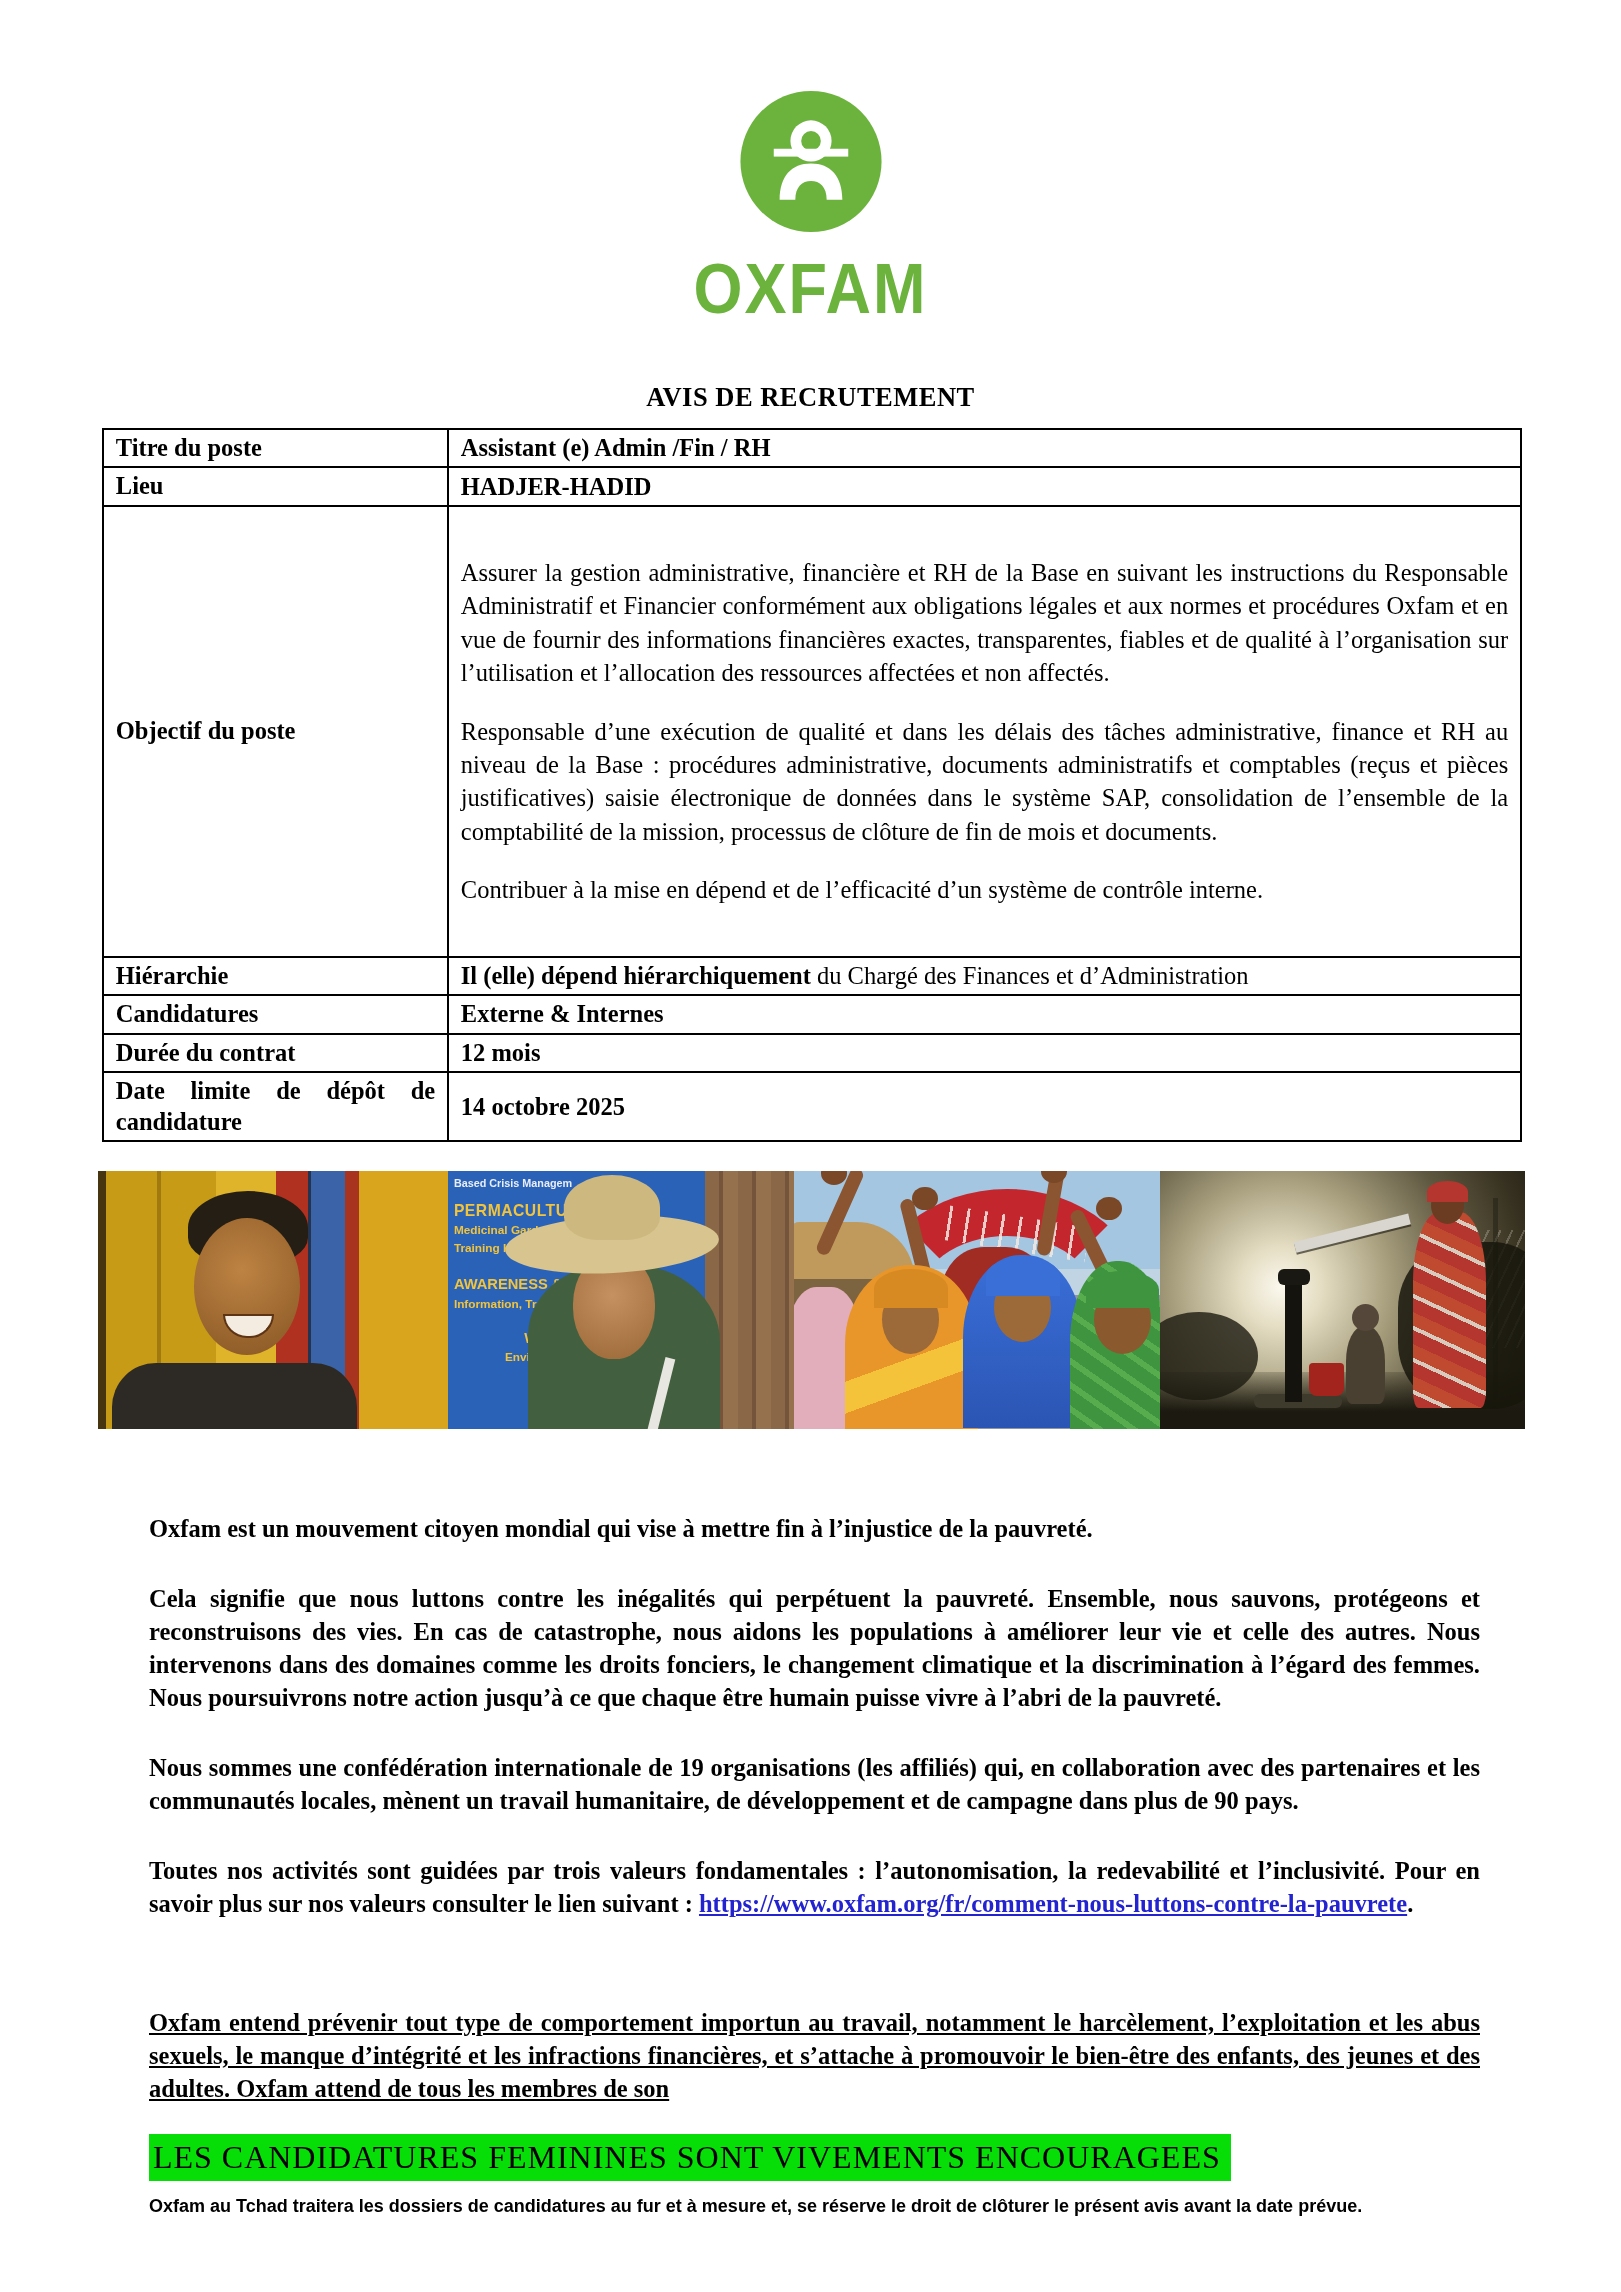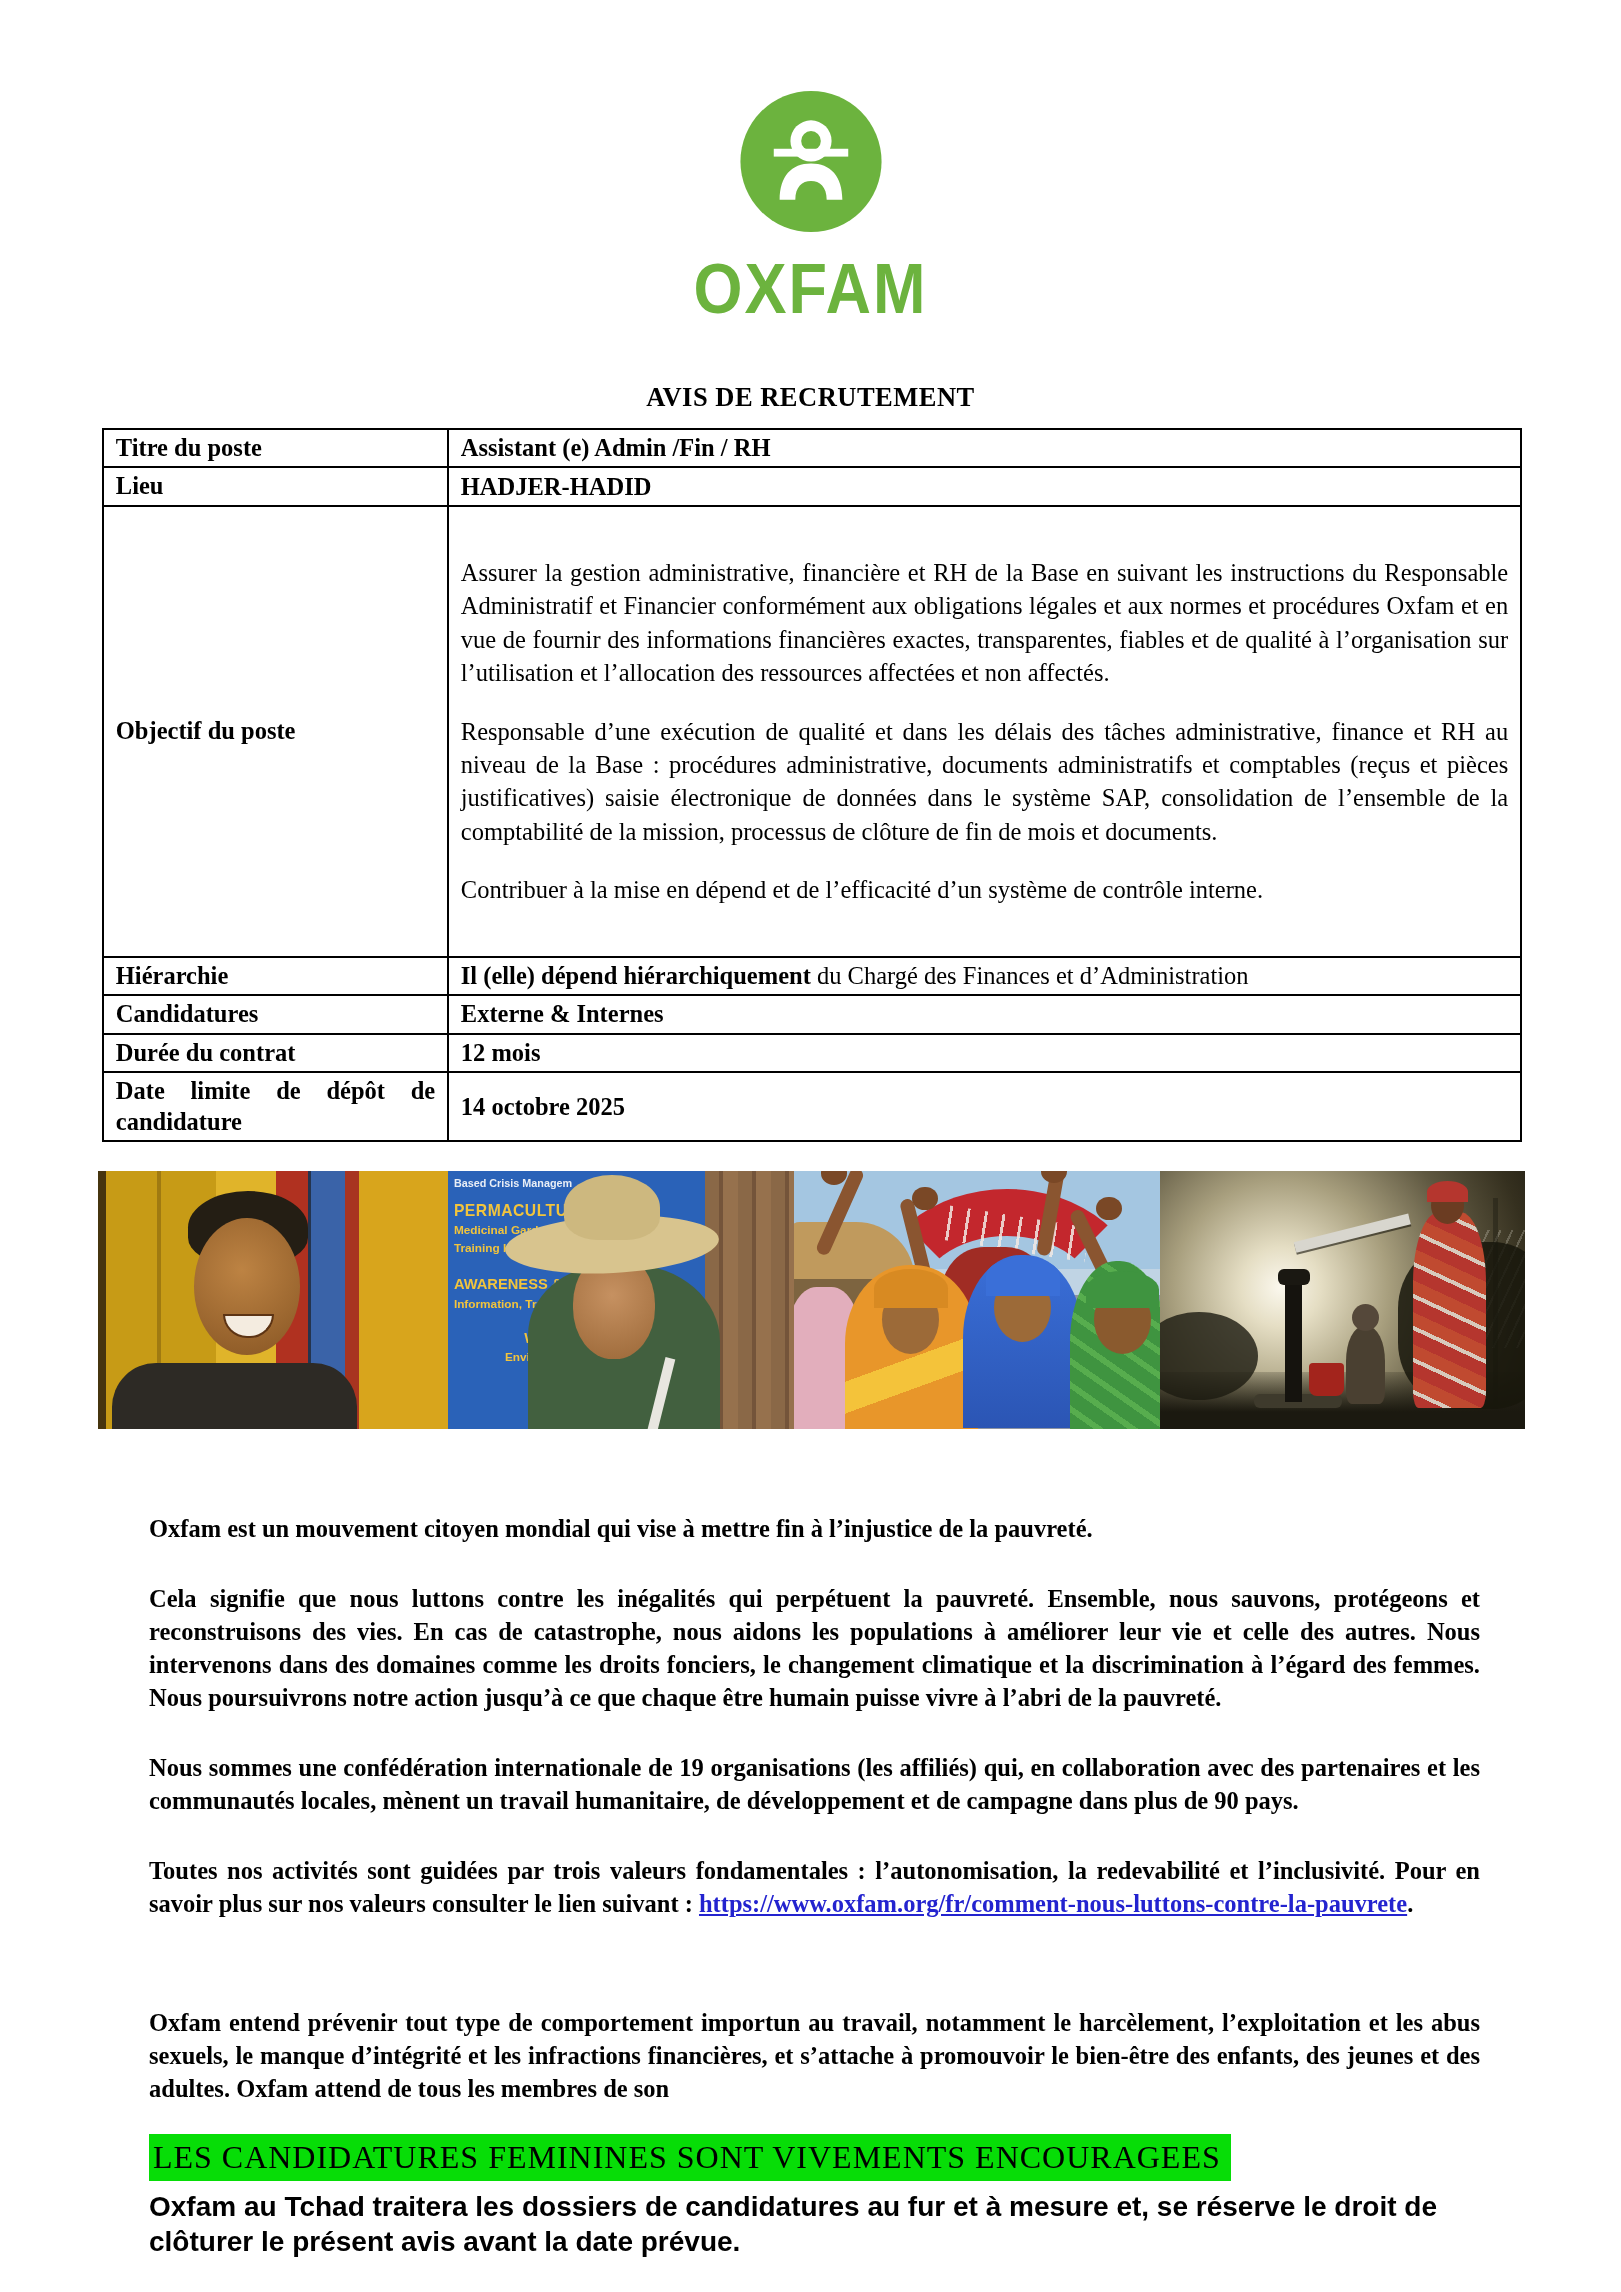--- a/index.html
+++ b/index.html
@@ -141,30 +141,30 @@
   .p4-womanhead{left:271px;top:15.7px;width:33px;height:37px;border-radius:50%;background:#6b3c22;}
   .p4-scarf{left:267px;top:9.8px;width:41px;height:21.6px;border-radius:50% 50% 0 0;background:#b5362e;}
   .p4-pole{left:333px;top:27.4px;width:4.9px;height:211px;background:#23201685;}
   .p4-net{left:294px;top:59px;width:71px;height:118px;
     background:repeating-linear-gradient(115deg,transparent 0 8.8px,rgba(230,228,215,.25) 8.8px 10.8px);}
 
   
   .content{position:absolute;top:1512px;left:149px;width:1331px;font-size:24.5px;line-height:33px;}
   .content p{margin:0 0 37px 0;font-weight:bold;text-align:justify;}
   .content p.p4{margin-bottom:86px;}
-  .content p.p5{margin-bottom:29px;}
+  .content p.p5{margin-bottom:29px;text-decoration:underline;}
   a.values-link{color:var(--link_blue,#2323CF);text-decoration:underline;font-weight:bold;word-break:keep-all;}
   .highlight{
     display:inline-block;background:var(--highlight_green,#07DD07);color:#000;
     font-weight:normal;font-size:32px;line-height:47px;padding:0 9.8px 0 3.9px;letter-spacing:1px;
     margin:0 0 7.8px 0;white-space:nowrap;
   }
   .closing-note{
     font-family:"Liberation Sans", sans-serif;font-weight:bold;
-    font-size:28px;line-height:35px;width:1331px;text-align:left;
+    font-size:18px;line-height:35px;width:1331px;text-align:left;
   }
 </style>
 </head>
 <body>
 
 <div class="page">
 
   <div class="logo-wrap">
     <svg width="212" height="147" viewBox="0 0 216 150">
       <circle cx="108" cy="75" r="72" fill="#6CB33E"></circle>

